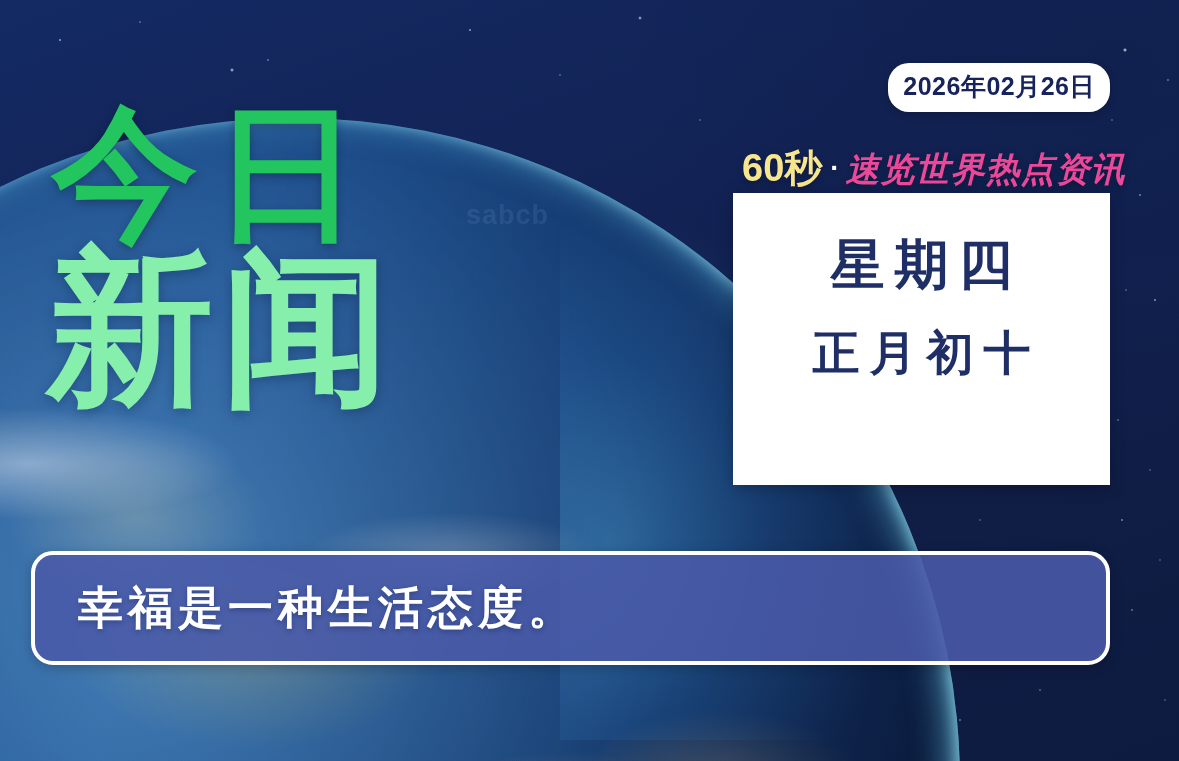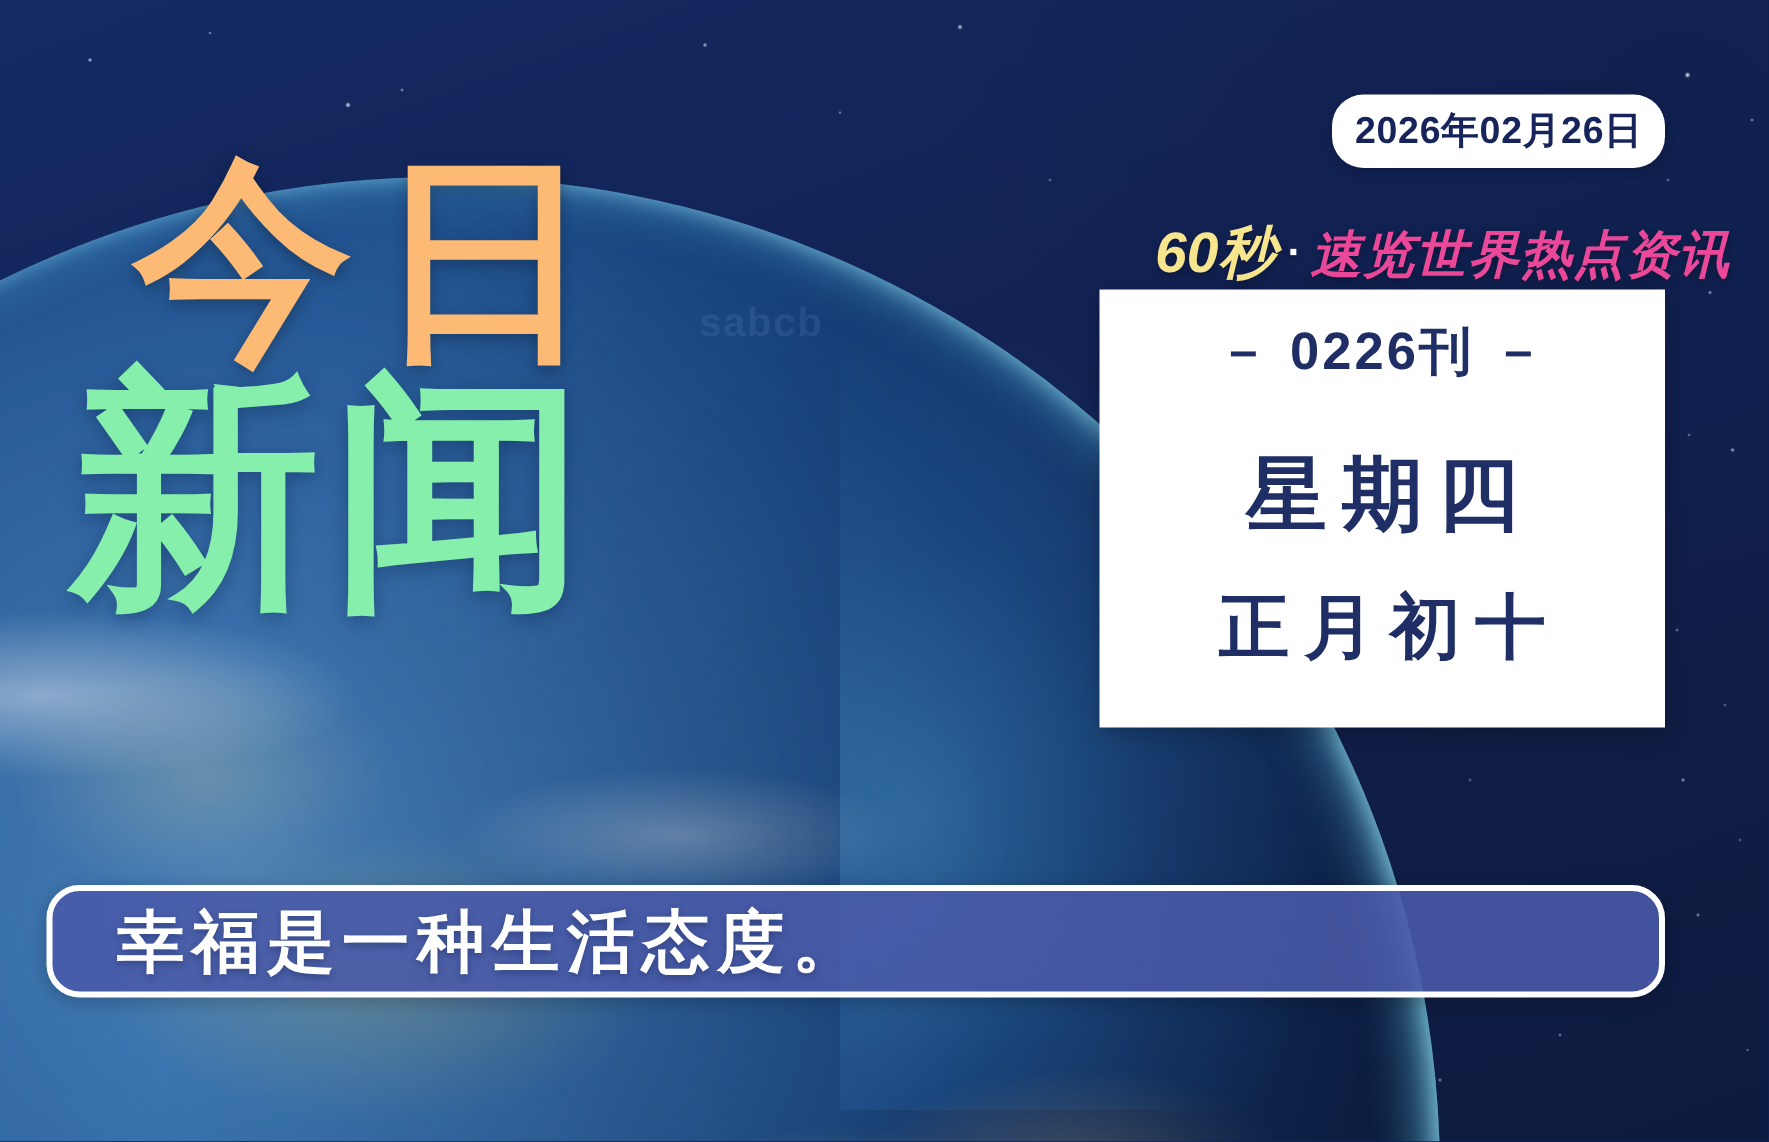--- a/index.html
+++ b/index.html
@@ -140,24 +140,23 @@
 
   
   .title-block {
     position: absolute;
     left: 52px; top: 104px;
     line-height: .96;
   }
   .title-jinri {
     font-size: 146px;
     font-weight: 700;
-    color: #fdba74;
+    color: #22c55e;
     letter-spacing: 16px;
     text-shadow: 0 3px 10px rgba(0,0,0,.28);
-    margin-left: 37px;
   }
   .title-xinwen {
     font-size: 168px;
     font-weight: 700;
     color: #86efac;
     letter-spacing: 8px;
     margin-top: 4px;
     margin-left: -6px;
     text-shadow: 0 3px 12px rgba(10,30,70,.35);
   }
@@ -179,21 +178,21 @@
 
   
   .tagline {
     position: absolute;
     left: 742px; top: 143px;
     white-space: nowrap;
     font-size: 36px;
     font-weight: 700;
     text-shadow: 0 2px 6px rgba(0,0,0,.3);
   }
-  .tag-sec { color: #f8e68f; font-size: 38px; font-style: italic; font-weight: 700; margin-left: 28px; }
+  .tag-sec { color: #f8e68f; font-size: 38px; font-weight: 700; }
   .tag-dot { color: #ffffff; margin: 0 6px 0 8px; font-size: 28px; vertical-align: 4px; }
   .tag-rest { color: #ec4899; font-size: 34px; letter-spacing: 1px; font-style: italic; }
 
   
   .card {
     position: absolute;
     left: 733px; top: 193px;
     width: 377px; height: 292px;
     background: #ffffff;
     color: #1f2f66;
@@ -222,21 +221,21 @@
     font-size: 47px;
     font-weight: 700;
     letter-spacing: 10px;
     text-indent: 10px;
   }
 
   
   .quote-bar {
     position: absolute;
     left: 31px; bottom: 96px;
-    width: 1079px; height: 75px;
+    width: 1079px; height: 114px;
     background: rgba(74,90,168,.88);
     border: 4px solid #ffffff;
     border-radius: 22px;
     display: flex;
     align-items: center;
     box-shadow: 0 3px 12px rgba(0,0,0,.22);
   }
   .quote-text {
     margin-left: 43px;
     color: #ffffff;
@@ -268,21 +267,20 @@
     <div class="title-xinwen">新闻</div>
   </div>
 
   <div class="date-badge">2026年02月26日</div>
 
   <div class="tagline">
     <span class="tag-sec">60秒</span><span class="tag-dot">·</span><span class="tag-rest">速览世界热点资讯</span>
   </div>
 
   <div class="card">
-    <div class="card-issue">－ 0226刊 －</div>
     <div class="card-weekday">星期四</div>
     <div class="card-lunar">正月初十</div>
   </div>
 
   <div class="quote-bar">
     <div class="quote-text">幸福是一种生活态度。</div>
   </div>
 
 </div>
 

